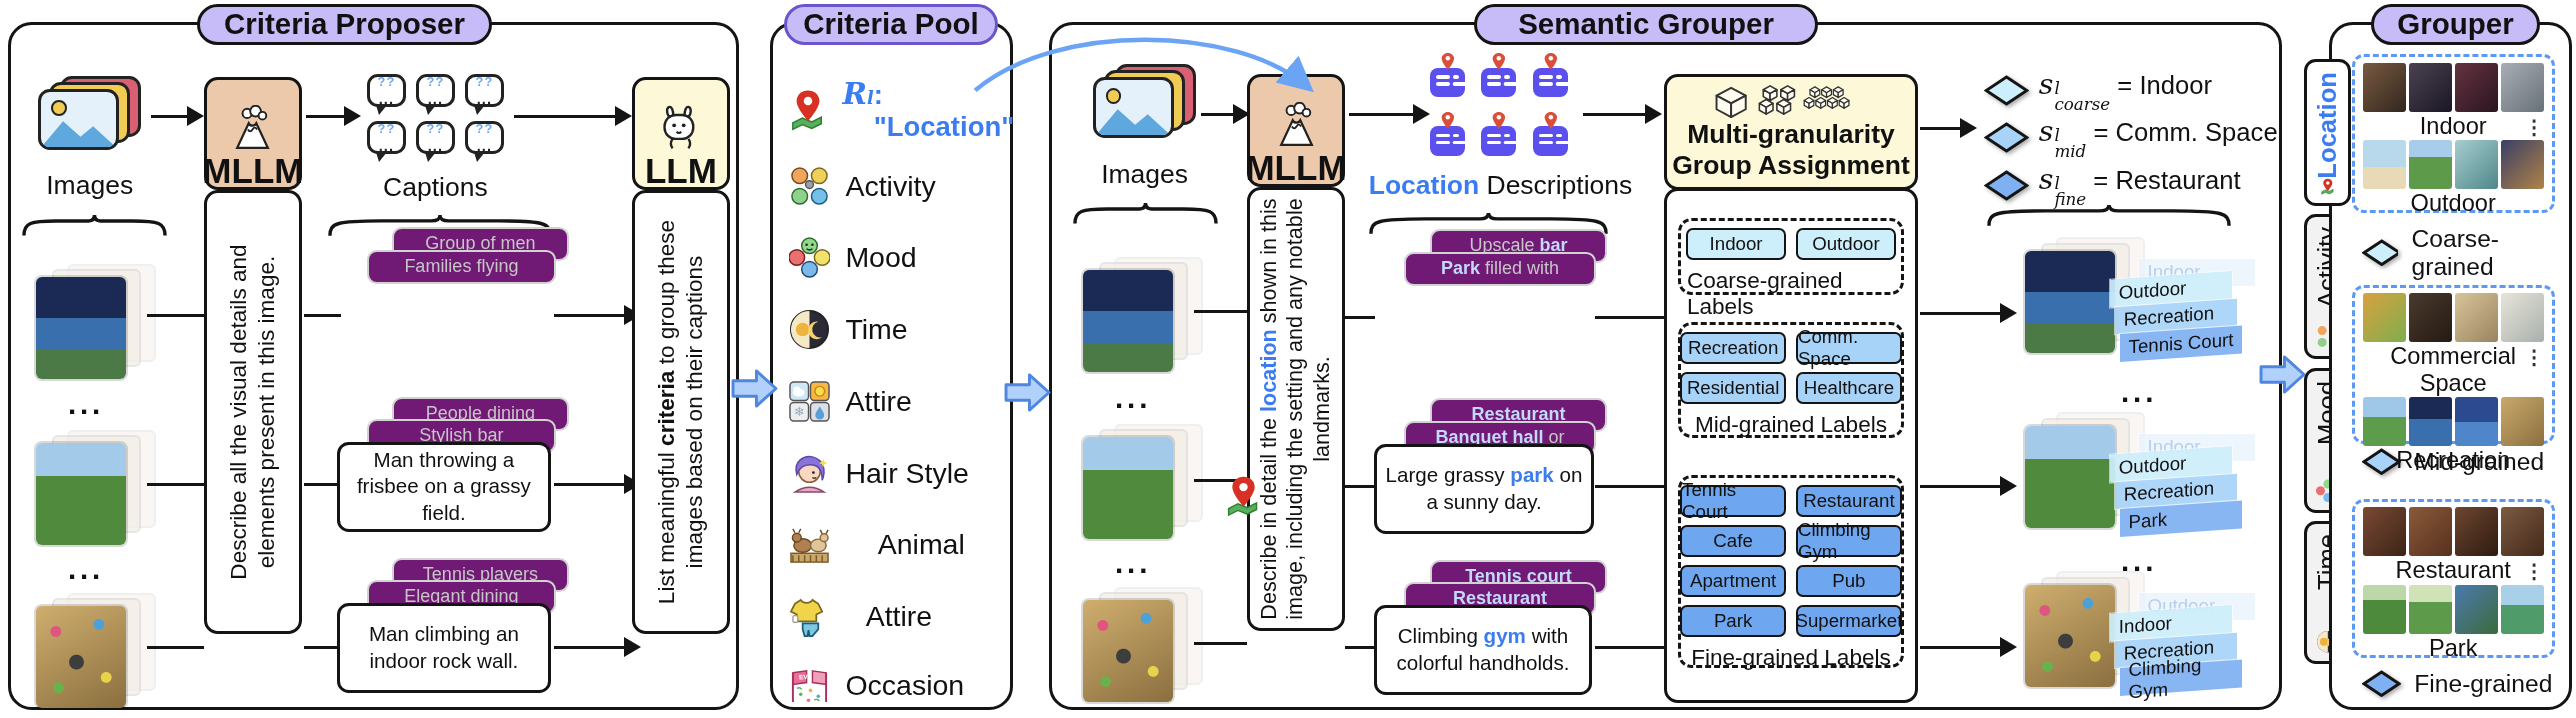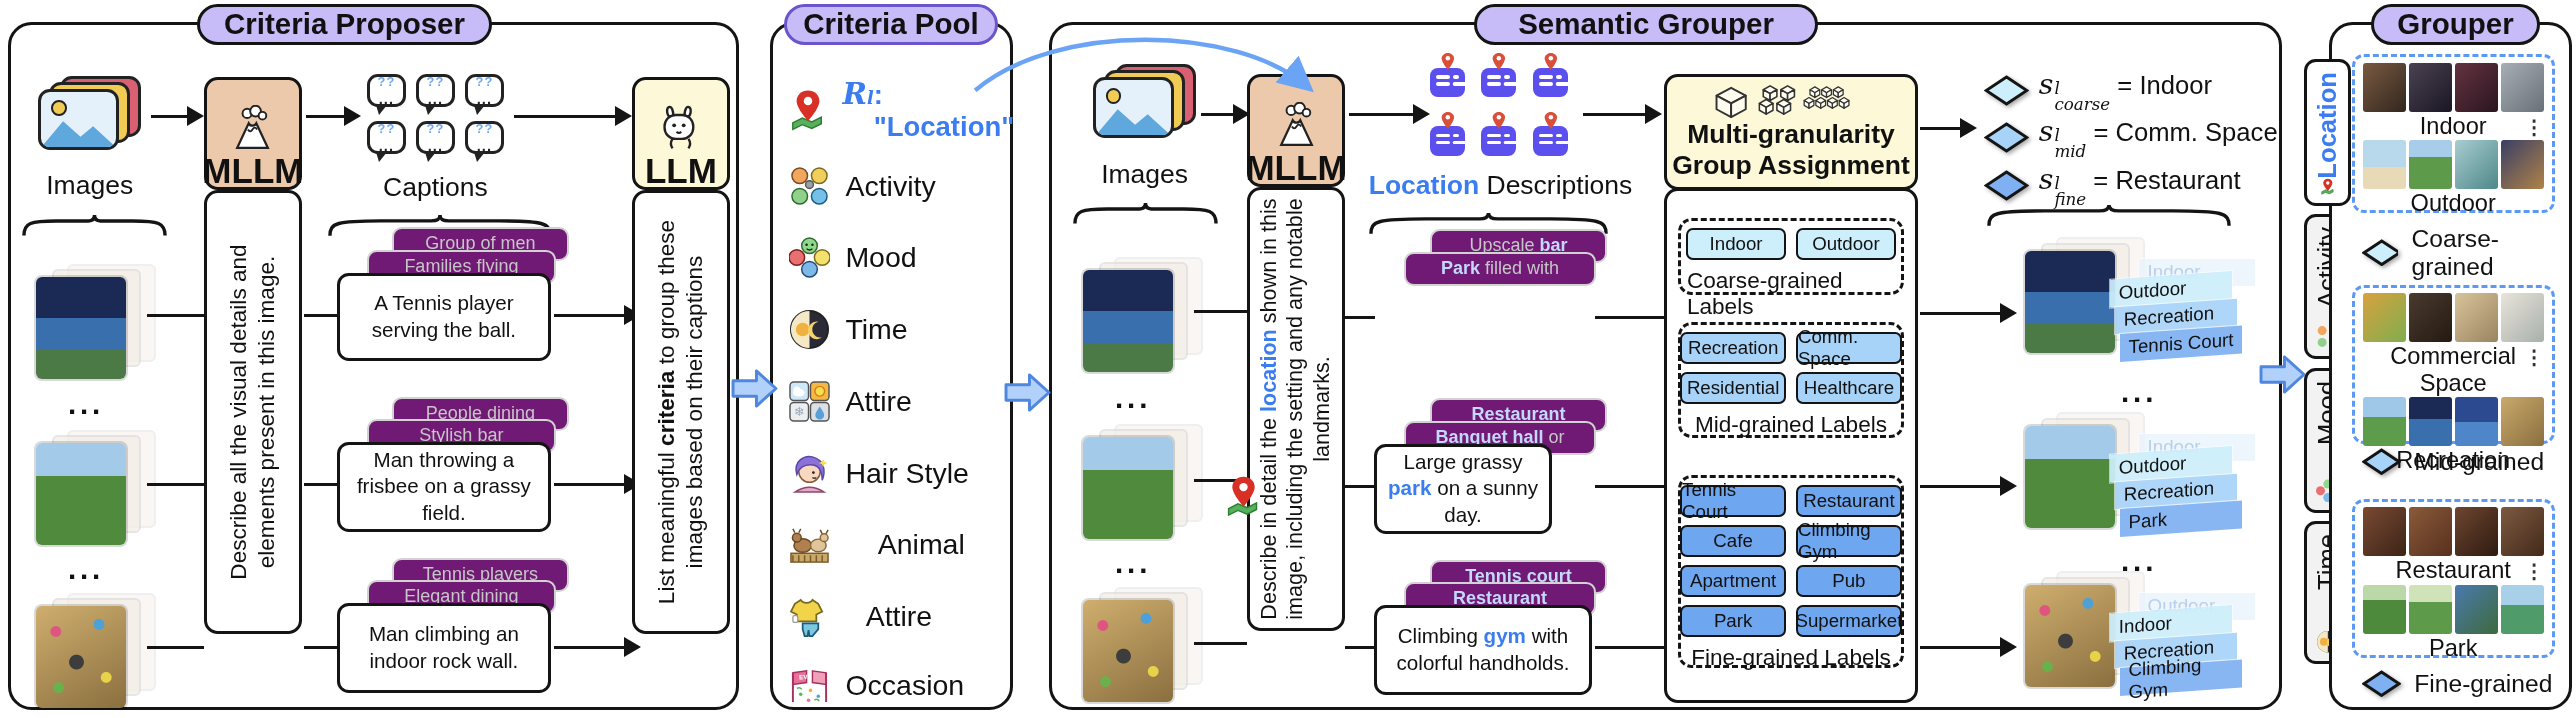--- a/index.html
+++ b/index.html
@@ -228,21 +228,20 @@
     <div class="hline" style="left:136px;top:621px;width:57px;"></div>
     <div class="hline" style="left:293px;top:289px;width:37px;"></div>
     <div class="hline" style="left:293px;top:458px;width:37px;"></div>
     <div class="hline" style="left:293px;top:621px;width:37px;"></div>
     <div class="harrow" style="left:543px;top:289px;width:71px;"></div>
     <div class="harrow" style="left:543px;top:458px;width:71px;"></div>
     <div class="harrow" style="left:543px;top:621px;width:71px;"></div>
 
     <div class="ghostc" style="left:381px;top:202px;width:177px;">Group of men</div>
     <div class="ghostc" style="left:356px;top:225px;width:189px;">Families flying</div>
-    <div class="fcard" style="left:326px;top:248px;width:214px;height:88px;">A Tennis player serving the ball.</div>
     <div class="ghostc" style="left:381px;top:372px;width:177px;">People dining</div>
     <div class="ghostc" style="left:356px;top:394px;width:189px;">Stylish bar</div>
     <div class="fcard" style="left:326px;top:417px;width:214px;height:90px;">Man throwing a frisbee on a grassy field.</div>
     <div class="ghostc" style="left:381px;top:533px;width:177px;">Tennis players</div>
     <div class="ghostc" style="left:356px;top:555px;width:189px;">Elegant dining</div>
     <div class="fcard" style="left:326px;top:578px;width:214px;height:90px;">Man climbing an indoor rock wall.</div>
 
     <div class="modelbox llm" style="left:621px;top:52px;">
       <svg width="51" height="51" viewBox="0 0 64 64">
         <path d="M20,18 C14,16 14,6 18,5 C21,4 23,10 23,16" fill="#fff" stroke="#222" stroke-width="3"></path>
@@ -479,21 +478,21 @@
       </div>
     <div class="lbl" style="left:316px;top:145px;width:265px;"><span class="hl" style="font-weight:bold;">Location</span><span> Descriptions</span></div>
     <svg class="brace" style="left:316px;top:187px;" width="241" height="25.6" viewBox="0 0 245 26">
       <path d="M3,22 C3,9 10,7 59,7 L113,7 C120,7 122.5,5 122.5,1 C122.5,5 125,7 132,7 L186,7 C235,7 242,9 242,22" fill="none" stroke="#141414" stroke-width="3.5"></path>
     </svg>
 
     <div class="ghostc" style="left:378px;top:204px;width:177px;"><span>Upscale </span><span class="ghl">bar</span></div>
     <div class="ghostc" style="left:352px;top:227px;width:192px;"><span class="ghl">Park</span><span> filled with</span></div>
     <div class="ghostc" style="left:378px;top:373px;width:177px;"><span></span><span class="ghl">Restaurant</span></div>
     <div class="ghostc" style="left:352px;top:396px;width:192px;"><span class="ghl">Banquet hall</span><span> or</span></div>
-    <div class="fcard" style="left:322px;top:419px;width:178px;height:90px;">
+    <div class="fcard" style="left:322px;top:419px;width:220px;height:90px;">
         <span><span>Large grassy </span><span class="hl">park</span><span> on a sunny day.</span></span>
       </div>
     <div class="ghostc" style="left:378px;top:535px;width:177px;"><span></span><span class="ghl">Tennis court</span></div>
     <div class="ghostc" style="left:352px;top:557px;width:192px;"><span class="ghl">Restaurant</span><span></span></div>
     <div class="fcard" style="left:322px;top:580px;width:218px;height:90px;">
         <span><span>Climbing </span><span class="hl">gym</span><span> with colorful handholds.</span></span>
       </div>
 
     <div class="hline" style="left:293px;top:291px;width:29.5px;"></div>
     <div class="hline" style="left:293px;top:460px;width:29.5px;"></div>

